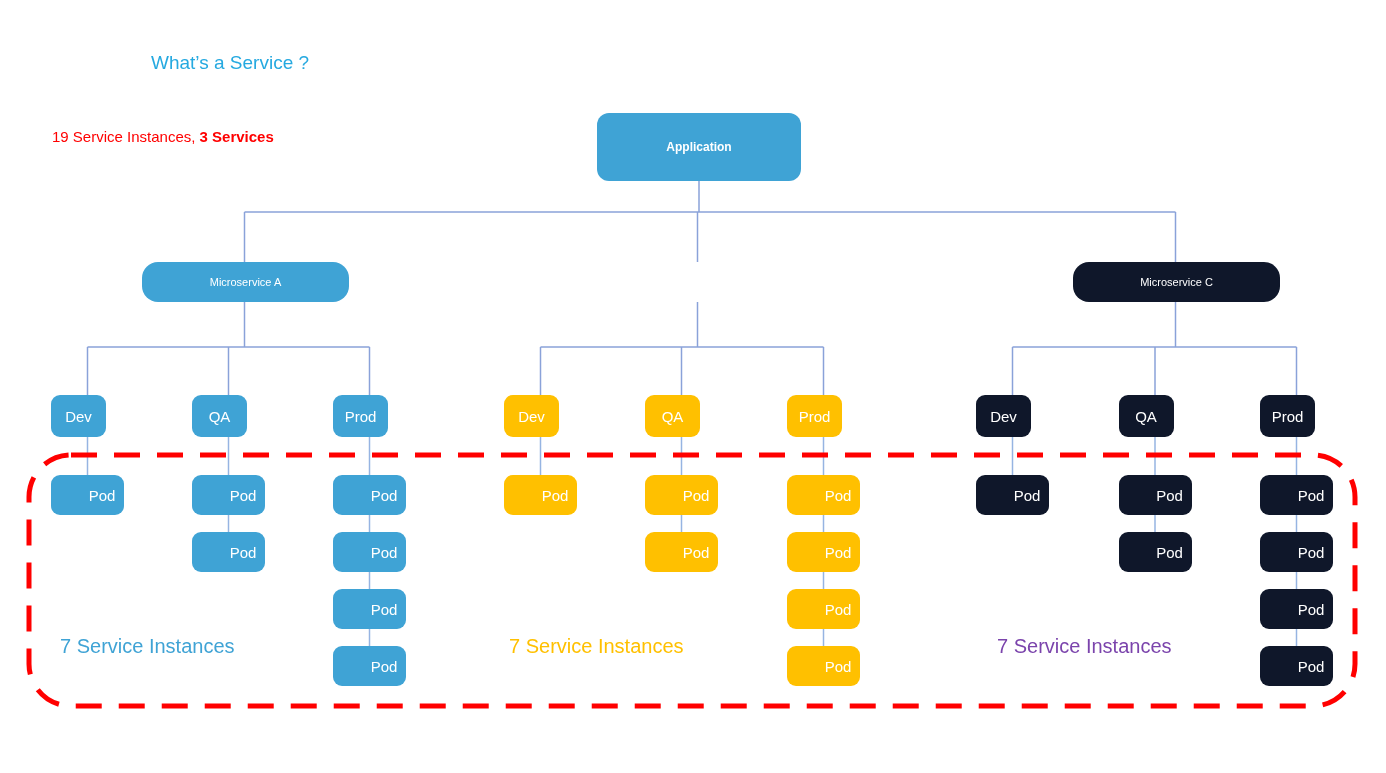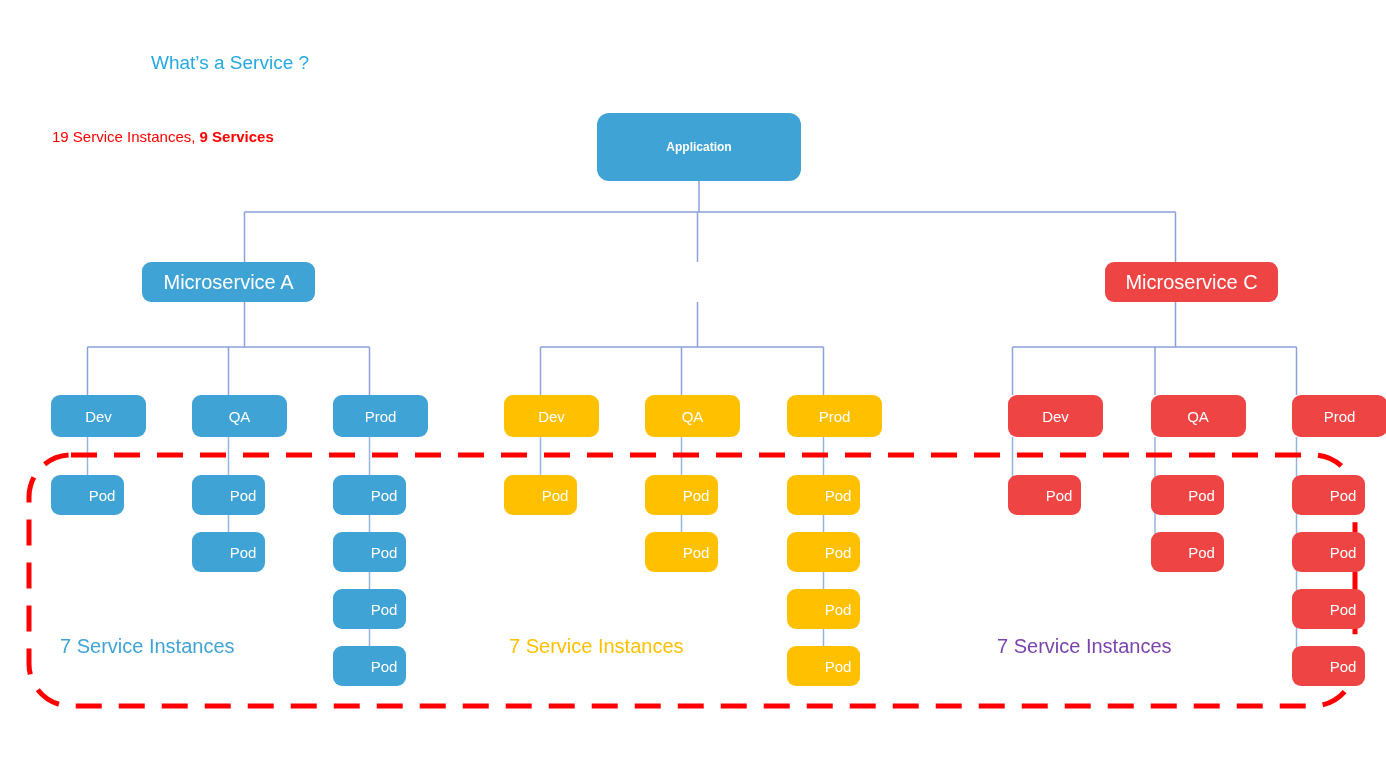--- a/index.html
+++ b/index.html
@@ -7,24 +7,24 @@
     position:relative;width:1386px;height:773px;background:#ffffff;overflow:hidden;
     font-family:"Liberation Sans",sans-serif;
   }
   #wires{position:absolute;left:0;top:0;width:1386px;height:773px;}
   .node{
     position:absolute;display:flex;align-items:center;justify-content:center;
     color:#ffffff;text-align:center;box-sizing:border-box;
   }
   .c-blue{background:#3FA3D5;}
   .c-yellow{background:#FFC000;}
-  .c-purple{background:#ef4444;margin-left:32px;}
+  .c-purple{background:#0f172a;}
   .sz-app{width:204px;height:68px;border-radius:12px;font-size:12px;font-weight:bold;}
-  .sz-ms{width:173px;height:40px;border-radius:9px;font-size:20px;}
-  .sz-env{width:95px;height:42px;border-radius:9px;font-size:15px;}
+  .sz-ms{width:207px;height:40px;border-radius:16px;font-size:11px;}
+  .sz-env{width:55px;height:42px;border-radius:9px;font-size:15px;}
   .sz-pod{width:73px;height:40px;border-radius:9px;font-size:15px;padding-left:29px;}
   .page-title{position:absolute;left:103px;top:52px;font-size:19px;color:#25A9E0;margin-left:48px;}
   .stats{position:absolute;left:52px;top:128px;font-size:15px;color:#FF0000;white-space:pre;}
   .stats b{font-weight:bold;}
   .instances{position:absolute;top:635px;font-size:20px;}
   .i-a{left:60px;color:#3FA3D5;}
   .i-b{left:509px;color:#FFC000;}
   .i-c{left:997px;color:#7B44AC;}
 </style>
 </head>
@@ -68,21 +68,21 @@
       <line x1="681.5" y1="437" x2="681.5" y2="552"></line>
       <line x1="823.5" y1="437" x2="823.5" y2="666"></line>
       <line x1="1012.5" y1="437" x2="1012.5" y2="495"></line>
       <line x1="1155" y1="437" x2="1155" y2="552"></line>
       <line x1="1296.5" y1="437" x2="1296.5" y2="666"></line>
     </g>
     <rect x="29" y="455" width="1326" height="251" rx="42" fill="none" stroke="#FF0000" stroke-width="5" stroke-dasharray="26 17"></rect>
   </svg>
 
   <div class="page-title">What’s a Service ?</div>
-  <div class="stats"><span>19 Service Instances, </span><b>9 Services</b></div>
+  <div class="stats"><span>19 Service Instances, </span><b>3 Services</b></div>
 
   <div class="node sz-app c-blue" style="left:597px;top:113px">Application</div>
 
   <div class="node sz-ms c-blue" style="left:142px;top:262px">Microservice A</div>
   <div class="node sz-ms c-purple" style="left:1073px;top:262px">Microservice C</div>
 
   <div class="node sz-env c-blue" style="left:51px;top:395px">Dev</div>
   <div class="node sz-env c-blue" style="left:192px;top:395px">QA</div>
   <div class="node sz-env c-blue" style="left:333px;top:395px">Prod</div>
 

